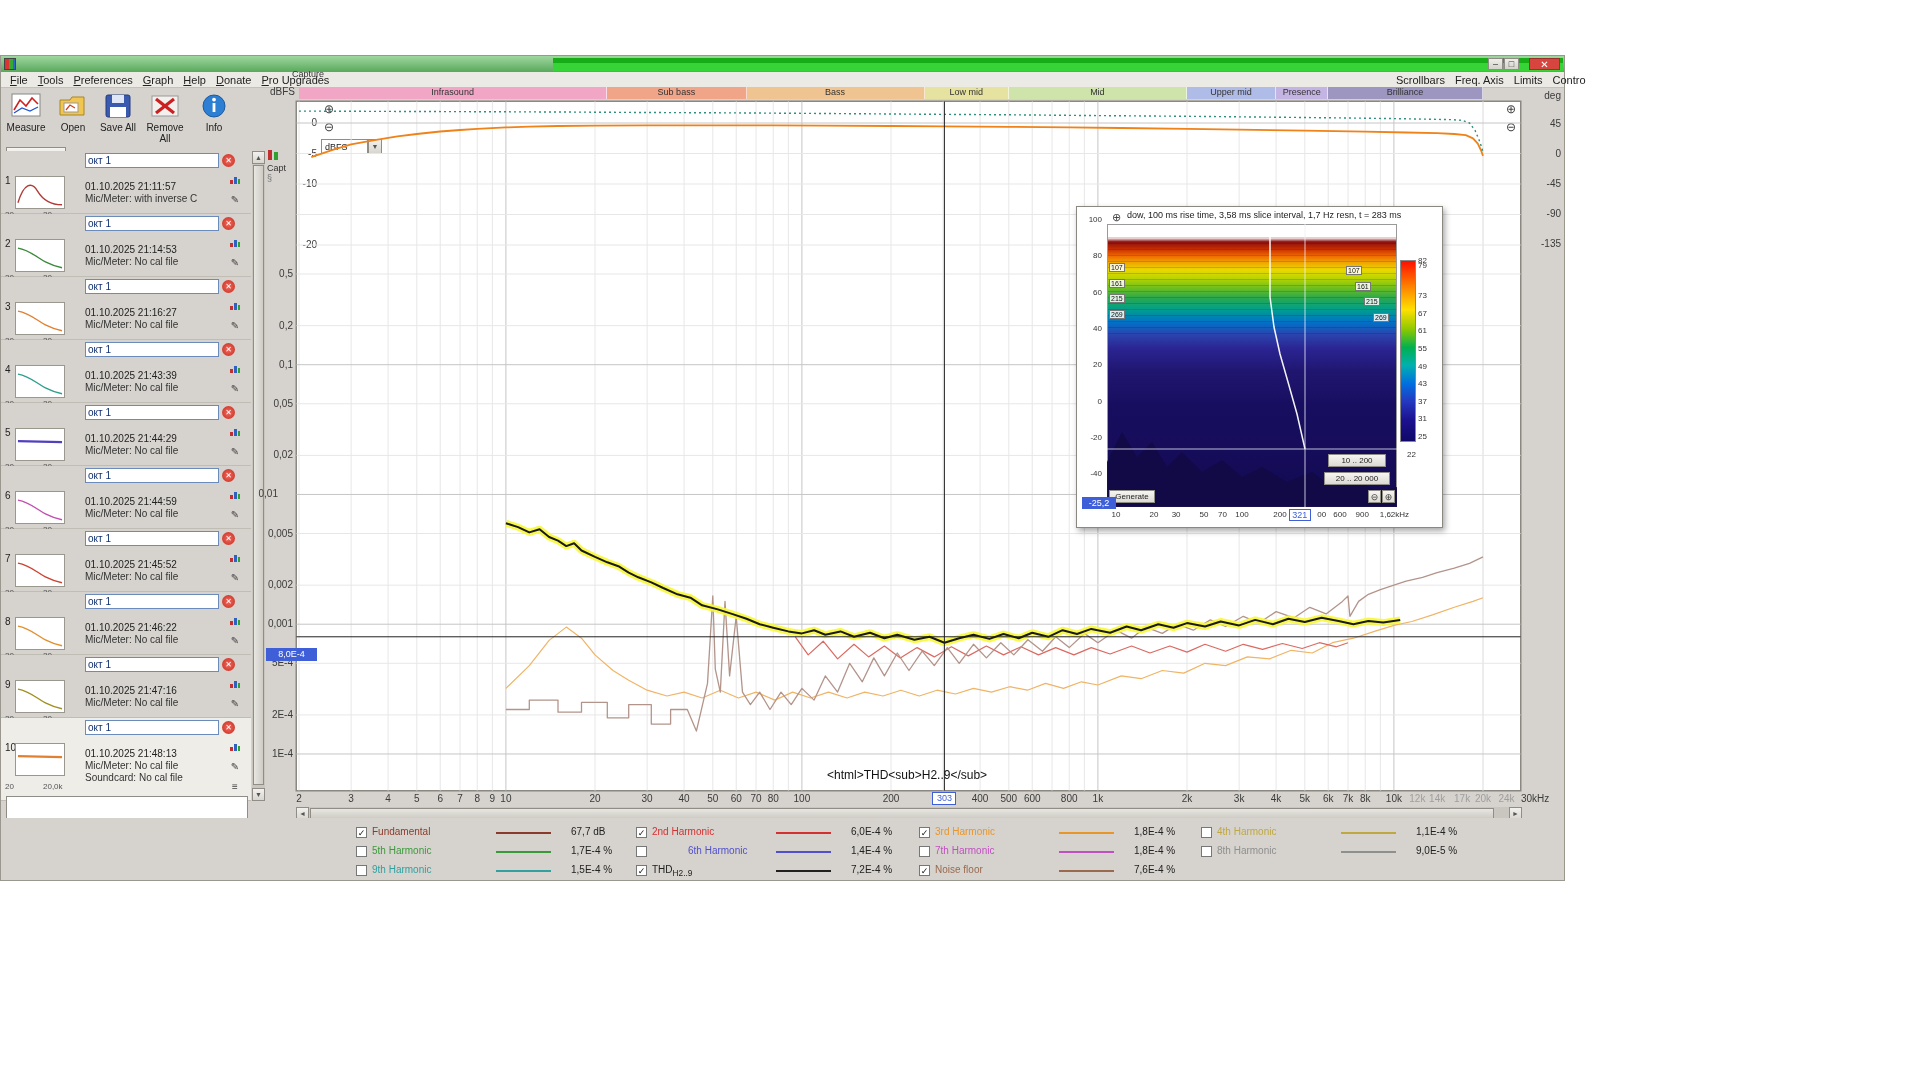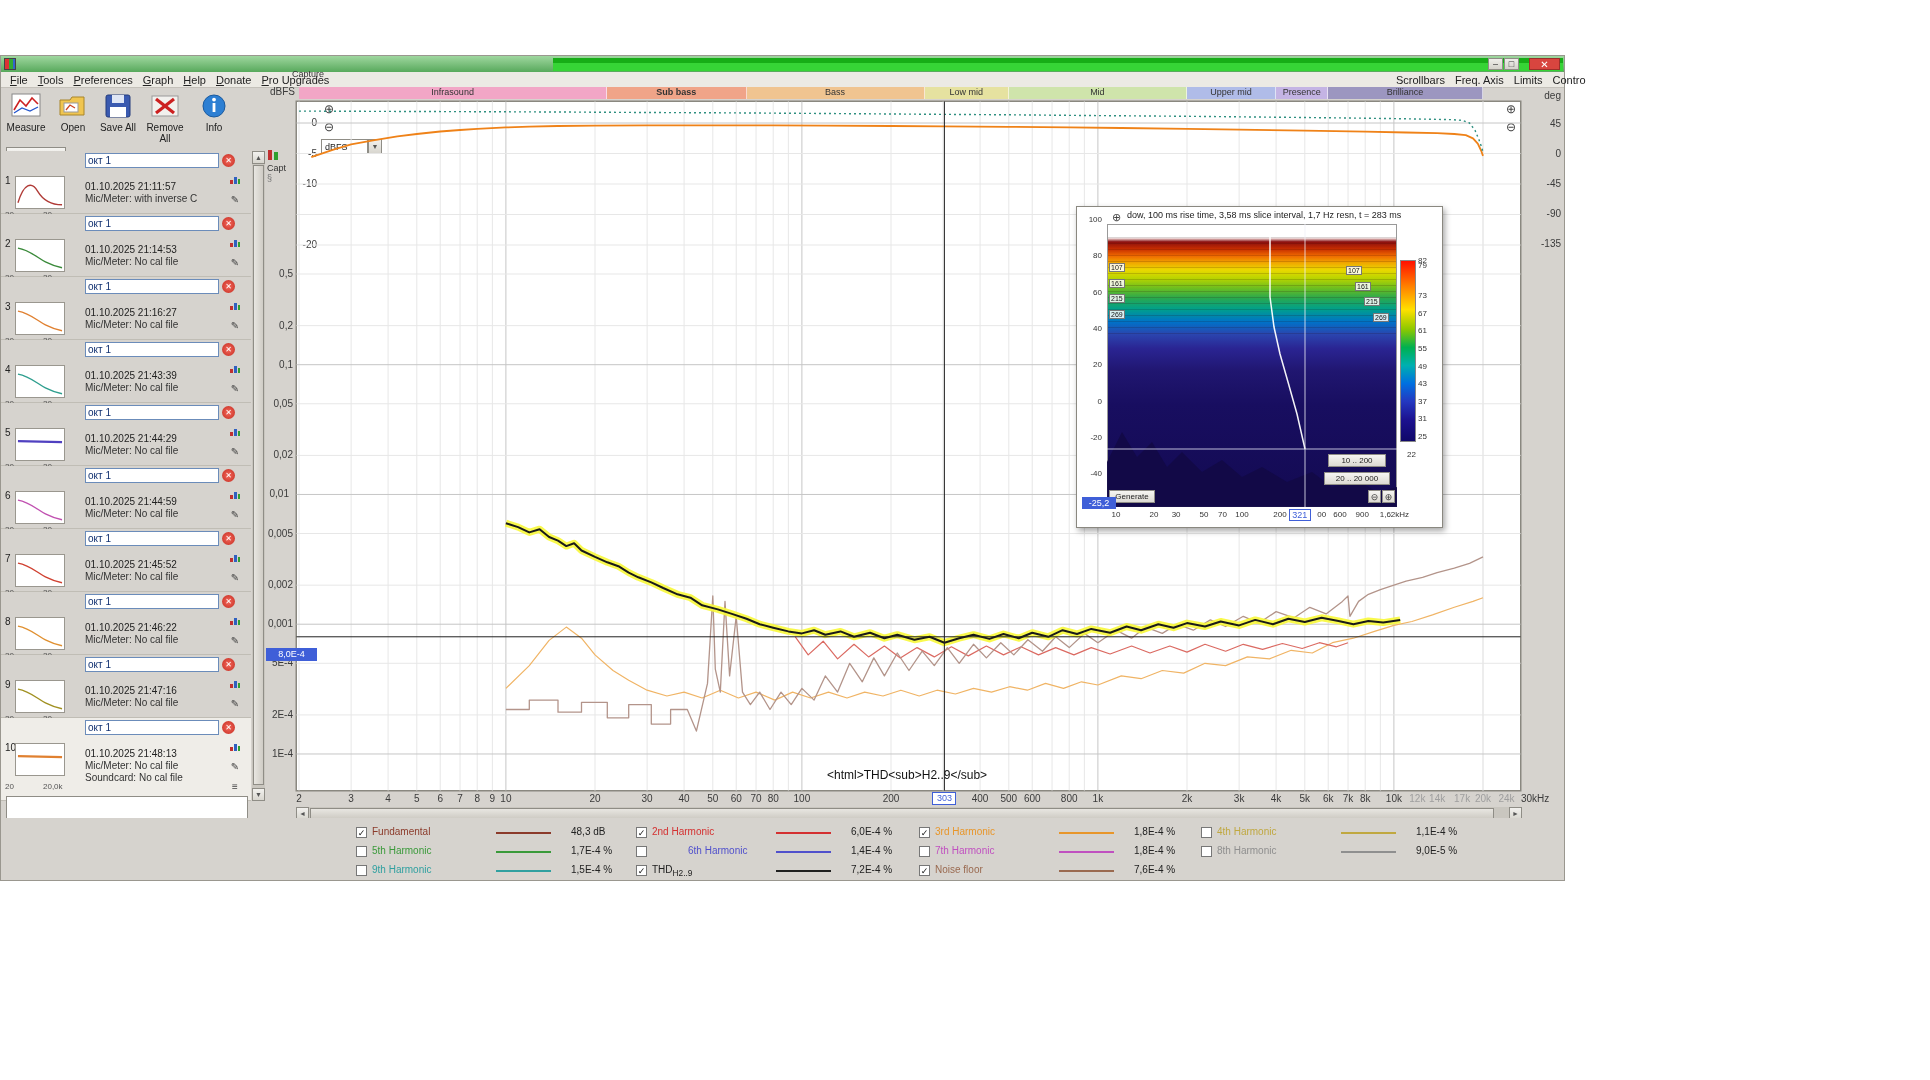--- a/index.html
+++ b/index.html
@@ -380,21 +380,21 @@
       <div class="sb-thumb-v" style="top:14px;height:620px"></div>
       <div class="sb-btn" style="left:0;top:637px">▼</div>
     </div>
     <div id="notes-box"></div>
     <div id="change-cal" class="btn">Change Cal...</div>
 
     <div class="tick right" style="left:262px;top:30px;width:32px">dBFS</div>
     <div class="tick right" style="left:1526px;top:34px;width:34px">deg</div>
     <div id="band-row">
         <div class="band" style="left: 3px; width: 308.252px; background: rgb(242, 166, 198);">Infrasound</div>
-        <div class="band" style="left: 311.252px; width: 139.265px; background: rgb(240, 164, 136); font-weight: bold;">Sub bass</div>
+        <div class="band" style="left: 311.252px; width: 139.265px; background: rgb(240, 164, 136);">Sub bass</div>
         <div class="band" style="left: 450.517px; width: 178.21px; background: rgb(240, 196, 144);">Bass</div>
         <div class="band" style="left: 628.727px; width: 84.063px; background: rgb(230, 226, 160);">Low mid</div>
         <div class="band" style="left: 712.79px; width: 178.21px; background: rgb(207, 228, 171);">Mid</div>
         <div class="band" style="left: 891px; width: 89.1049px; background: rgb(176, 188, 232);">Upper mid</div>
         <div class="band" style="left: 980.105px; width: 52.123px; background: rgb(196, 180, 228);">Presence</div>
         <div class="band" style="left: 1032.23px; width: 154.772px; background: rgb(156, 150, 192);">Brilliance</div>
       </div>
     <div id="plot"></div>
     <div class="zoombtn" style="left:321px;top:46px">⊕</div>
     <div class="zoombtn" style="left:321px;top:64px">⊖</div>
@@ -409,21 +409,21 @@
         </svg>
       <div>Capt</div>
       <div style="color:#777">§</div>
     </div>
     <div id="tick-layer">
         <div class="tick right" style="left:250px;width:42px;top:212px">0,5</div>
         <div class="tick right" style="left:250px;width:42px;top:263.6366955252836px">0,2</div>
         <div class="tick right" style="left:250px;width:42px;top:302.6983477626418px">0,1</div>
         <div class="tick right" style="left:250px;width:42px;top:341.76px">0,05</div>
         <div class="tick right" style="left:250px;width:42px;top:393.3966955252836px">0,02</div>
-        <div class="tick right" style="left:246px;width:42px;top:432.4583477626418px">0,01</div>
+        <div class="tick right" style="left:235px;width:42px;top:432.4583477626418px">0,01</div>
         <div class="tick right" style="left:250px;width:42px;top:471.52px">0,005</div>
         <div class="tick right" style="left:250px;width:42px;top:523.1566955252836px">0,002</div>
         <div class="tick right" style="left:250px;width:42px;top:562.2183477626418px">0,001</div>
         <div class="tick right" style="left:250px;width:42px;top:601.28px">5E-4</div>
         <div class="tick right" style="left:250px;width:42px;top:652.9166955252836px">2E-4</div>
         <div class="tick right" style="left:250px;width:42px;top:691.9783477626418px">1E-4</div>
         <div class="tick right" style="left:276px;width:40px;top:61px">0</div>
         <div class="tick right" style="left:276px;width:40px;top:91.5px">-5</div>
         <div class="tick right" style="left:276px;width:40px;top:122px">-10</div>
         <div class="tick right" style="left:276px;width:40px;top:183px">-20</div>
@@ -552,21 +552,21 @@
       <div class="sb-btn" style="left:0;top:0">◄</div>
       <div class="sb-thumb-h" style="left:14px;width:1184px"></div>
       <div class="sb-btn" style="left:1213px;top:0">►</div>
     </div>
 
     <div id="legend">
         <div class="lg-item" style="left: 355px; top: 8px; width: 300px;">
           <span class="cb">✓</span>
           <span class="lg-label" style="color: rgb(139, 58, 42);">Fundamental</span>
           <span class="lg-line" style="background: rgb(139, 58, 42);"></span>
-          <span class="lg-val">48,3 dB</span>
+          <span class="lg-val">67,7 dB</span>
         </div>
         <div class="lg-item" style="left: 635px; top: 8px; width: 300px;">
           <span class="cb">✓</span>
           <span class="lg-label" style="color: rgb(212, 48, 48);">2nd Harmonic</span>
           <span class="lg-line" style="background: rgb(212, 48, 48);"></span>
           <span class="lg-val">6,0E-4 %</span>
         </div>
         <div class="lg-item" style="left: 918px; top: 8px; width: 300px;">
           <span class="cb">✓</span>
           <span class="lg-label" style="color: rgb(232, 150, 42);">3rd Harmonic</span>

